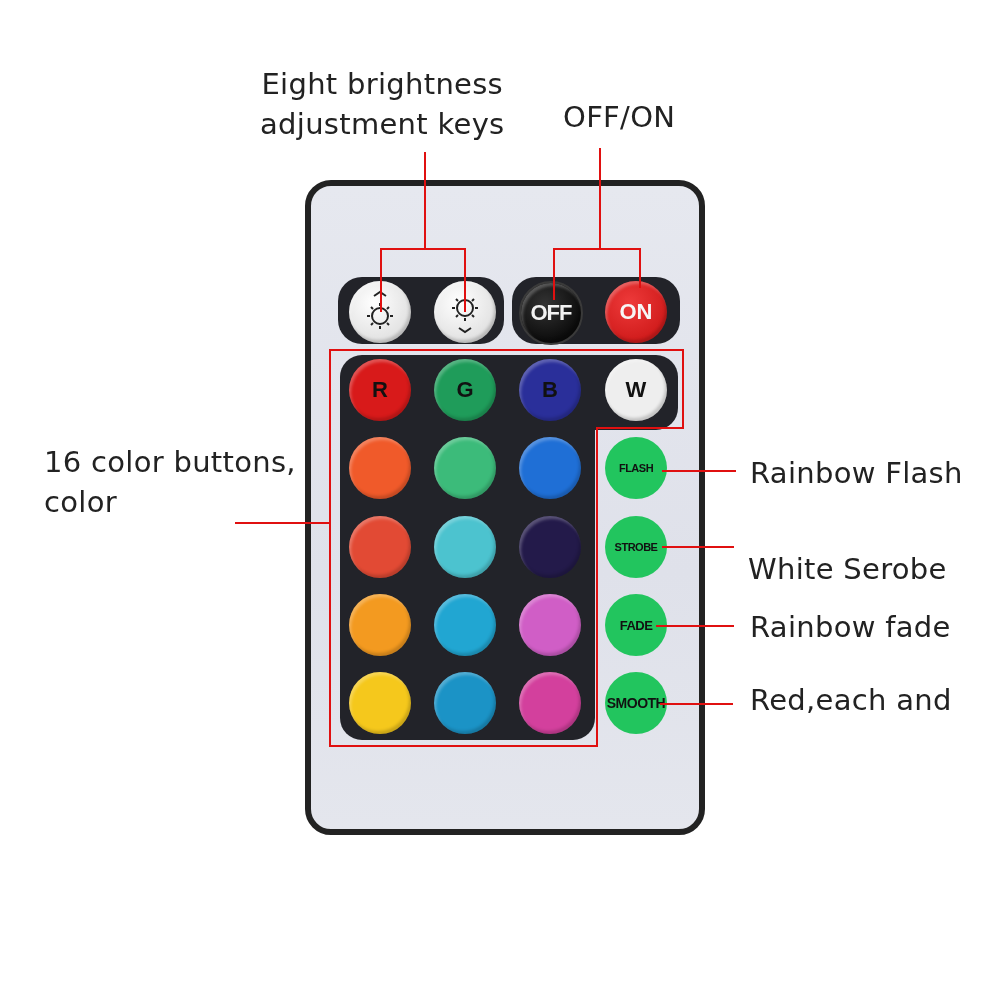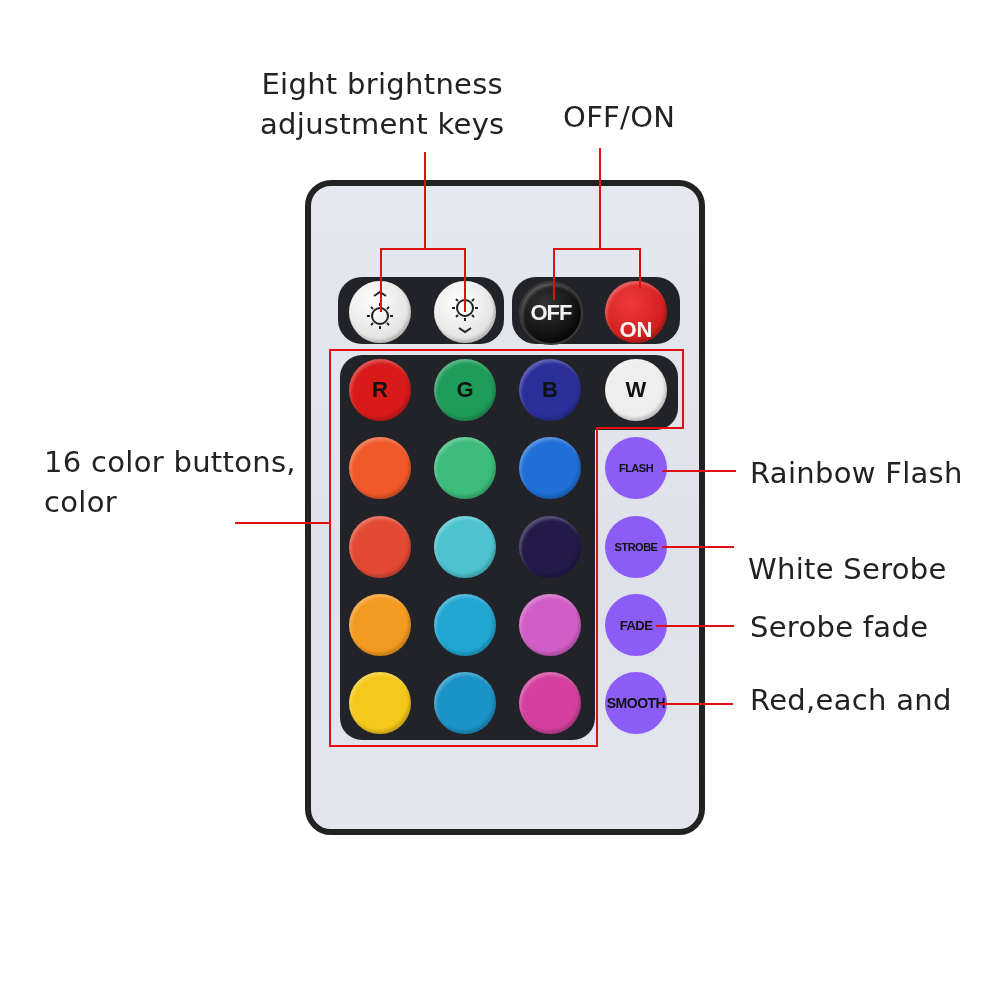--- a/index.html
+++ b/index.html
@@ -3,21 +3,21 @@
 <meta charset="utf-8">
 <style>
   html,body{margin:0;padding:0;background:#ffffff;}
   body{width:1000px;height:1000px;position:relative;overflow:hidden;font-family:"DejaVu Sans","Liberation Sans",sans-serif;}
   .label{position:absolute;color:#222;font-size:29px;line-height:40px;white-space:nowrap;letter-spacing:0.3px;}
   .remote{position:absolute;left:305px;top:180px;width:388px;height:643px;border:6px solid #222;border-radius:26px;background:linear-gradient(180deg,#e6e8ef 0%,#dfe1ea 60%,#e4e6ed 100%);}
   .pill{position:absolute;background:#222329;border-radius:22px;}
   .btn{position:absolute;width:62px;height:62px;border-radius:50%;display:flex;align-items:center;justify-content:center;font-family:"Liberation Sans","DejaVu Sans",sans-serif;box-shadow:inset -2px -3px 3px rgba(0,0,0,0.18), inset 2px 3px 3px rgba(255,255,255,0.25);}
   .btn span{font-weight:bold;}
   .rgb{font-size:22px;color:#111;}
-  .dark{background:#8b5cf6;color:#111;font-size:11px;letter-spacing:-0.5px;box-shadow:none;}
+  .dark{background:#22c55e;color:#111;font-size:11px;letter-spacing:-0.5px;box-shadow:none;}
   .line{position:absolute;background:#e01010;}
 </style>
 </head>
 <body>
 
 <div class="label" style="left:260px;top:64px;text-align:center;">
   <div>Eight brightness</div>
   <div>adjustment keys</div>
 </div>
 <div class="label" style="left:563px;top:97px;">OFF/ON</div>
@@ -56,21 +56,21 @@
       <line x1="29" y1="9" x2="27" y2="11"></line>
         <line x1="13" y1="25" x2="11" y2="27"></line>
     </g>
     <path d="M14 38 L20 42 L26 38" stroke="#222" stroke-width="2" fill="none"></path>
   </svg>
 </div>
 
 <div class="btn" style="left:519px;top:281px;background:radial-gradient(circle at 40% 35%,#333,#0c0c0c 70%);border:2px solid #3a3a3a;width:60px;height:60px;justify-content:center;">
   <span style="color:#f2f2f2;font-size:22px;letter-spacing:-1px;">OFF</span>
 </div>
-<div class="btn" style="left:605px;top:281px;background:radial-gradient(circle at 40% 35%,#ee3a3a,#d11c1c 70%);align-items:flex-end;">
+<div class="btn" style="left:605px;top:281px;background:radial-gradient(circle at 40% 35%,#ee3a3a,#d11c1c 70%);">
   <span style="color:#f7f7f7;font-size:22px;">ON</span>
 </div>
 
 <div class="pill" style="left:340px;top:355px;width:338px;height:75px;border-radius:22px 22px 22px 0;"></div>
 <div class="pill" style="left:340px;top:400px;width:255px;height:340px;border-radius:0 0 22px 22px;"></div>
 
 <div class="btn rgb" style="left:349px;top:359px;background:#d81a1a;">
     <span>R</span>
   </div>
 <div class="btn rgb" style="left:434px;top:359px;background:#1f9c5a;">
@@ -135,16 +135,16 @@
   <div>color</div>
 </div>
 
 <div class="line" style="left:662px;top:470px;width:74px;height:2px;"></div>
 <div class="line" style="left:662px;top:546px;width:72px;height:2px;"></div>
 <div class="line" style="left:656px;top:625px;width:78px;height:2px;"></div>
 <div class="line" style="left:660px;top:703px;width:73px;height:2px;"></div>
 
 <div class="label" style="left:750px;top:453px;">Rainbow Flash</div>
 <div class="label" style="left:748px;top:549px;">White Serobe</div>
-<div class="label" style="left:750px;top:607px;">Serobe fade</div>
+<div class="label" style="left:750px;top:607px;">Rainbow fade</div>
 <div class="label" style="left:750px;top:680px;">
   <div>Red,each and</div>
 </div>
 
 </body></html>

